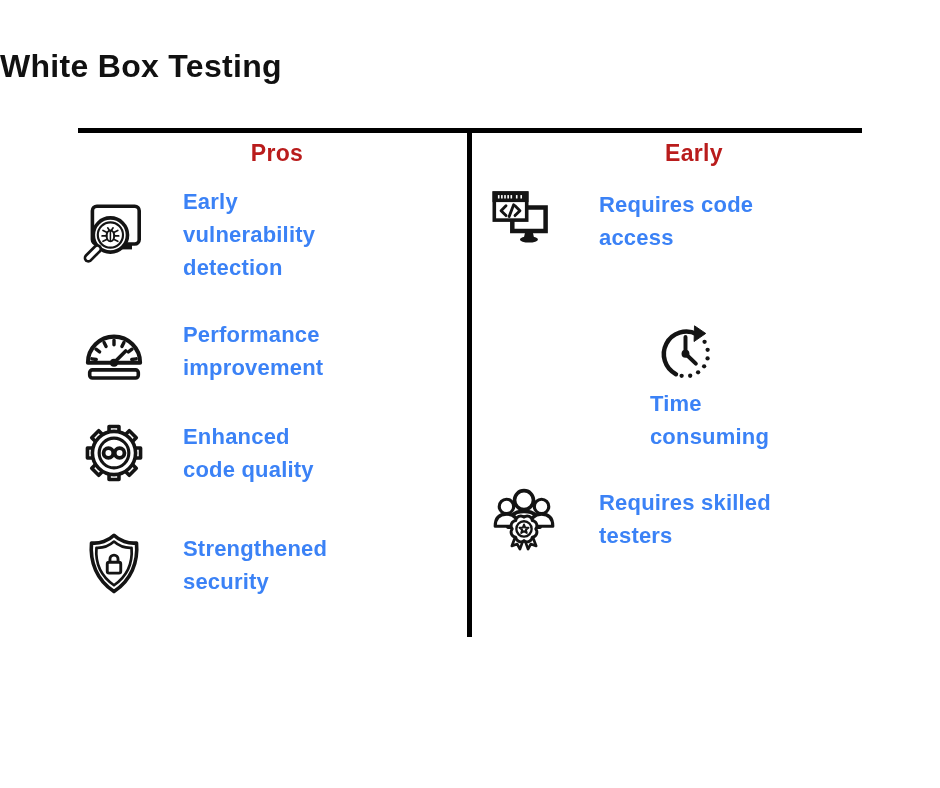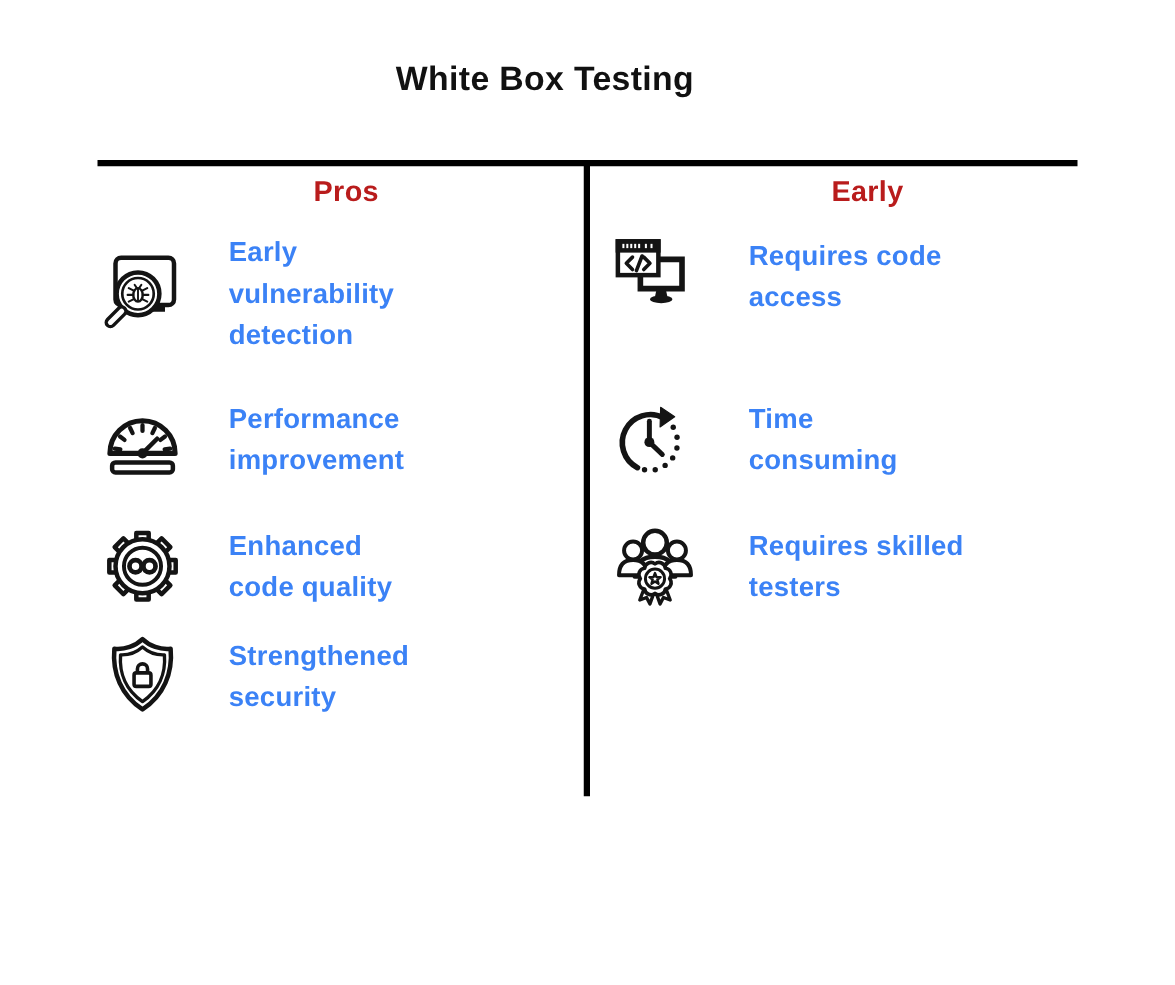--- a/index.html
+++ b/index.html
@@ -5,21 +5,21 @@
   html,body{margin:0;padding:0;background:#ffffff;}
   body{
     width:940px;height:788px;
     font-family:"Liberation Sans",sans-serif;
     color:#141414;
     overflow:hidden;
   }
   .canvas{position:relative;width:940px;height:788px;background:#ffffff;}
   .title{
     position:absolute;top:48px;left:0;width:872px;
-    text-align:center;font-size:27px;font-weight:700;letter-spacing:.3px;color:#111;
+    font-size:32px;font-weight:700;letter-spacing:.3px;color:#111;
   }
   .hline{position:absolute;left:78px;top:128px;width:784px;height:5px;background:#000;}
   .vline{position:absolute;left:467px;top:128px;width:5px;height:509px;background:#000;}
   .col-header{
     position:absolute;top:140px;width:200px;text-align:center;
     font-size:23px;font-weight:700;letter-spacing:.3px;color:#b91c1c;
   }
   .col-header.pros{left:177px;}
   .col-header.cons{left:594px;}
   .column{position:absolute;top:185px;}
@@ -33,22 +33,22 @@
   }
   .column.left  .item-label{margin-left:33px;}
   .column.right .item-label{margin-left:39px;}
   .item-label{
     font-size:22px;line-height:33px;font-weight:700;letter-spacing:.2px;
     white-space:pre-line;color:#3b82f6;
   }
   
   .column.left  .item-row.r2{margin-top:31px;}
   .column.left  .item-row.r3{margin-top:30px;}
-  .column.left  .item-row.r4{margin-top:16px;}
-  .column.right .item-row.r2{margin-top:58px;}
+  .column.left  .item-row.r4{margin-top:40px;}
+  .column.right .item-row.r2{margin-top:58px;flex-direction:column;}
   .column.right .item-row.r3{margin-top:30px;}
   svg{display:block;}
 </style>
 </head>
 <body>
 
 <div class="canvas">
 
   <div class="title">White Box Testing</div>
 

